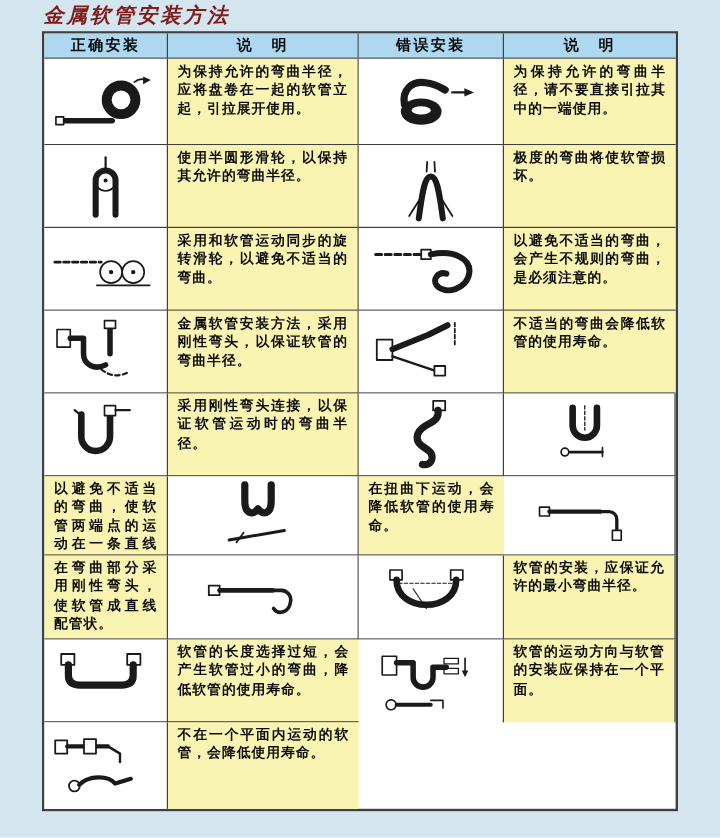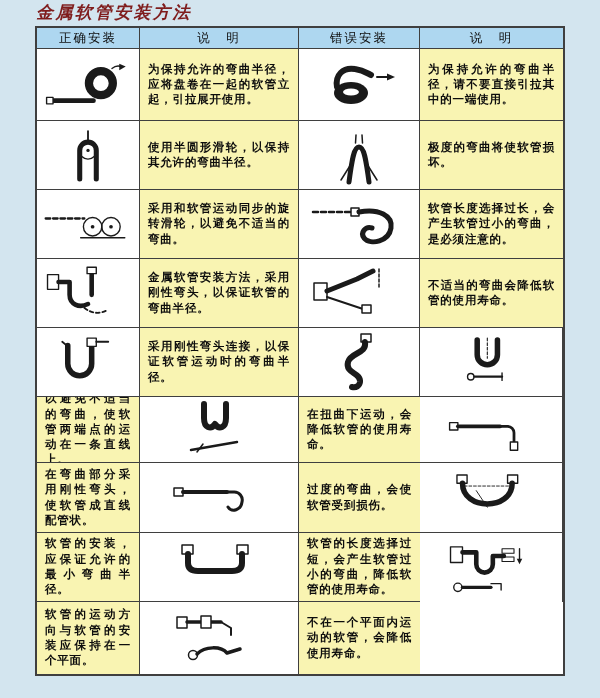--- a/index.html
+++ b/index.html
@@ -27,29 +27,29 @@
   .cell{
     box-sizing:border-box;overflow:hidden;
     border-right:1px solid var(--border,#3f3f3f);
     border-bottom:1px solid var(--border,#3f3f3f);
   }
   .cell.c4{border-right:none;}
   .cell.last{border-bottom:none;}
   .th{
     background:var(--header-bg,#aed7f0);
     display:flex;align-items:center;justify-content:center;
-    font-size:12.5px;font-weight:normal;letter-spacing:2px;color:#0d0d0d;
+    font-size:12.5px;font-weight:bold;letter-spacing:2px;color:#0d0d0d;
   }
   .fig{
     background:var(--figure-bg,#ffffff);
     display:flex;align-items:center;justify-content:center;
   }
   .desc{
     background:var(--desc-bg,#f9f4b2);
-    display:flex;align-items:center;
+    display:flex;
     padding:4px 8px;
     font-size:11.5px;font-weight:bold;line-height:1.33;
     letter-spacing:0.8px;color:#0d0d0d;
     text-align:justify;
   }
   .desc p{margin:0;width:100%;}
 </style>
 </head>
 <body>
 
@@ -137,21 +137,21 @@
   <div class="cell fig">
     <svg width="100" height="60" viewBox="0 0 100 60">
       <g fill="none" stroke="#1a1a1a" stroke-linecap="round" stroke-linejoin="round">
         <line x1="4" y1="18" x2="44" y2="18" stroke-width="2.5" stroke-dasharray="5,3"></line>
         <rect x="42" y="14" width="8" height="8" fill="#fff" stroke-width="1.5"></rect>
         <path d="M50,18 C70,14 84,22 82,34 C80,47 62,52 55,44 C51,39 56,32 63,34" stroke-width="5"></path>
       </g>
     </svg>
   </div>
   <div class="cell desc c4">
-      <p>软管长度选择过长，会产生软管过小的弯曲，是必须注意的。</p>
+      <p>以避免不适当的弯曲，会产生不规则的弯曲，是必须注意的。</p>
     </div>
 
   <div class="cell fig">
     <svg width="92" height="60" viewBox="0 0 100 60">
       <g fill="none" stroke="#1a1a1a" stroke-linecap="round" stroke-linejoin="round">
         <rect x="6" y="10" width="12" height="16" stroke-width="1.5"></rect>
         <path d="M18,18 h12 v14 c0,10 10,15 20,10" stroke-width="5"></path>
         <path d="M54,8 v24" stroke-width="5"></path>
         <rect x="49" y="2" width="10" height="7" fill="#fff" stroke-width="1.5"></rect>
         <path d="M46,46 q12,10 26,2" stroke-width="2" stroke-dasharray="4,3"></path>
@@ -240,23 +240,20 @@
     </div>
   <div class="cell fig">
     <svg width="100" height="60" viewBox="0 0 100 60">
       <g fill="none" stroke="#1a1a1a" stroke-linecap="round" stroke-linejoin="round">
         <rect x="5" y="20" width="9" height="8" fill="#fff" stroke-width="1.5"></rect>
         <line x1="14" y1="24" x2="58" y2="24" stroke-width="4"></line>
         <path d="M58,24 h7 a8,8 0 0 1 8,10 c-1,8 -10,11 -14,5" stroke-width="3"></path>
       </g>
     </svg>
   </div>
-  <div class="cell desc c4">
-      <p>过度的弯曲，会使软管受到损伤。</p>
-    </div>
 
   <div class="cell fig">
     <svg width="92" height="60" viewBox="0 0 100 60">
       <g fill="none" stroke="#1a1a1a" stroke-linecap="round" stroke-linejoin="round">
         <rect x="13" y="5" width="11" height="9" fill="#fff" stroke-width="1.5"></rect>
         <rect x="68" y="5" width="11" height="9" fill="#fff" stroke-width="1.5"></rect>
         <path d="M19,14 C19,44 73,44 73,14" stroke-width="6"></path>
         <line x1="21" y1="17" x2="71" y2="17" stroke-width="1" stroke-dasharray="3,2"></line>
         <line x1="46" y1="40" x2="34" y2="22" stroke-width="1"></line>
       </g>

